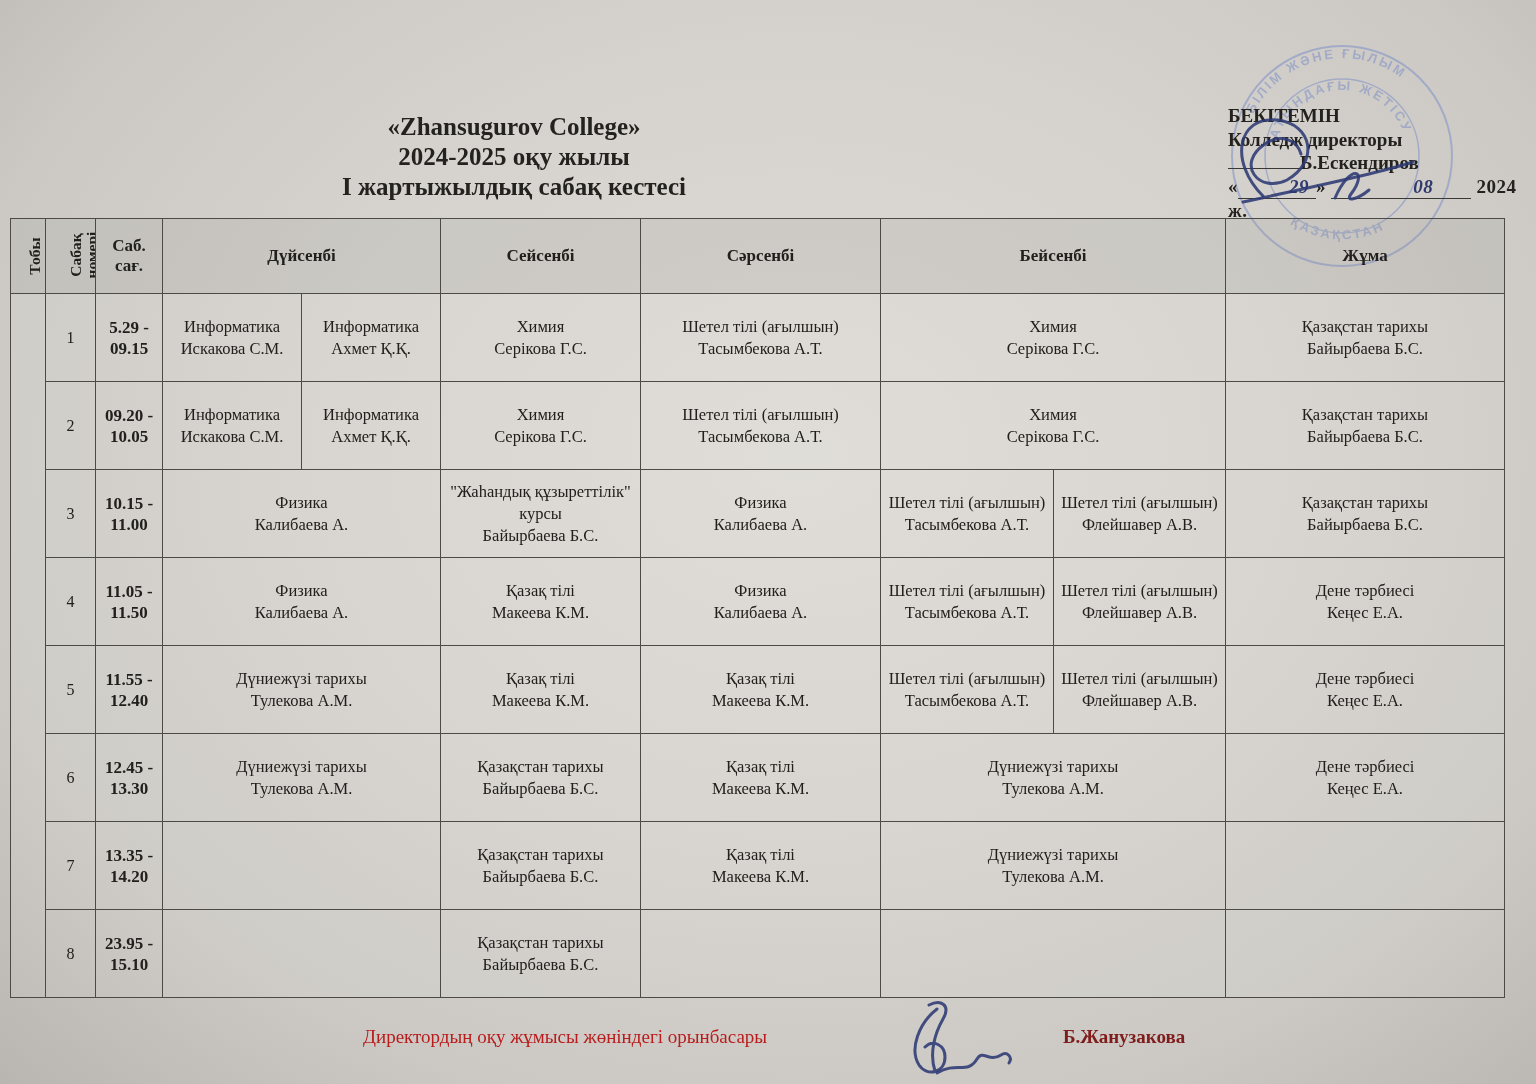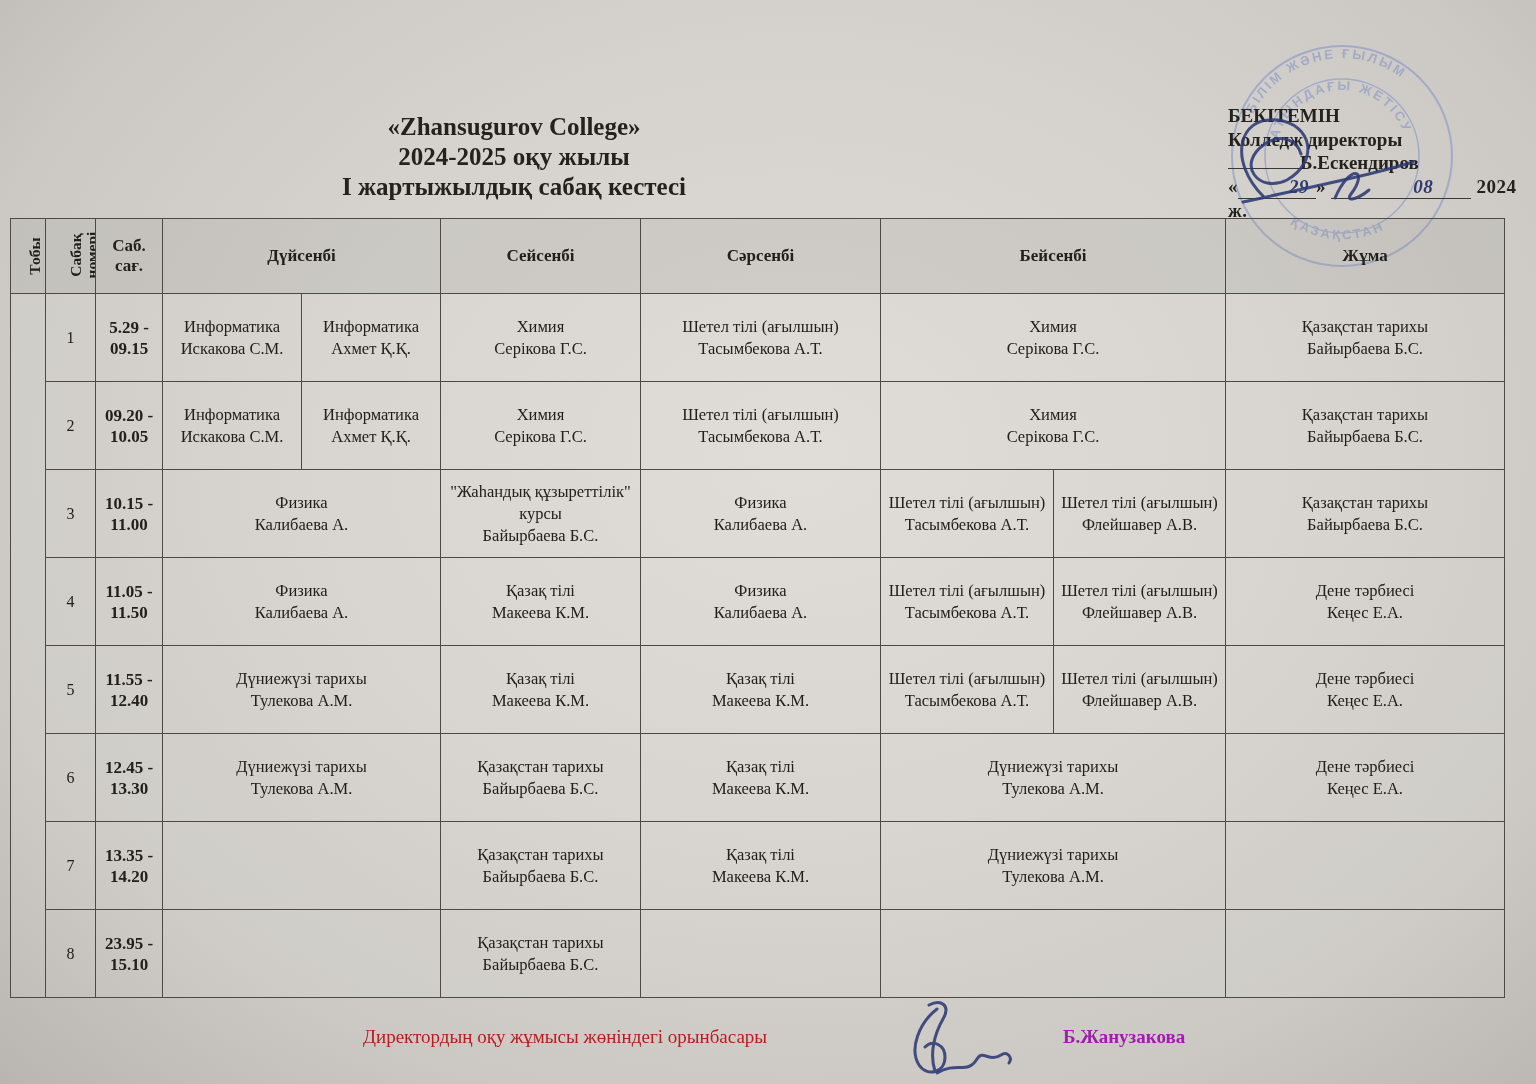--- a/index.html
+++ b/index.html
@@ -35,21 +35,21 @@
   .num{font-size:16px;}
   .time{font-weight:bold;font-size:17px;line-height:21px;}
   .subject{font-size:16.5px;line-height:22px;}
   .teacher{font-size:16.5px;font-weight:normal;line-height:22px;}
   .rot{display:inline-block;transform:rotate(-90deg);white-space:nowrap;font-weight:bold;}
   .rot-wrap{white-space:normal;width:66px;line-height:16px;font-size:15.5px;}
   .group-cell{border-right:1.6px solid #4d4a45;}
   .group-label{font-size:17.5px;letter-spacing:.5px;}
   
   .footer-label{left:335px;top:1026px;font-weight:normal;font-size:19px;color:#b91c1c;margin-left:28px;}
-  .footer-name{left:1063px;top:1026px;font-weight:bold;font-size:19px;color:#a21caf;}
+  .footer-name{left:1063px;top:1026px;font-weight:bold;font-size:19px;color:#7f1d1d;}
 </style>
 </head>
 <body>
 
 <div class="abs title-block">
   <div>«Zhansugurov College»</div>
   <div>2024-2025 оқу жылы</div>
   <div>І жартыжылдық  сабақ кестесі</div>
 </div>
 

